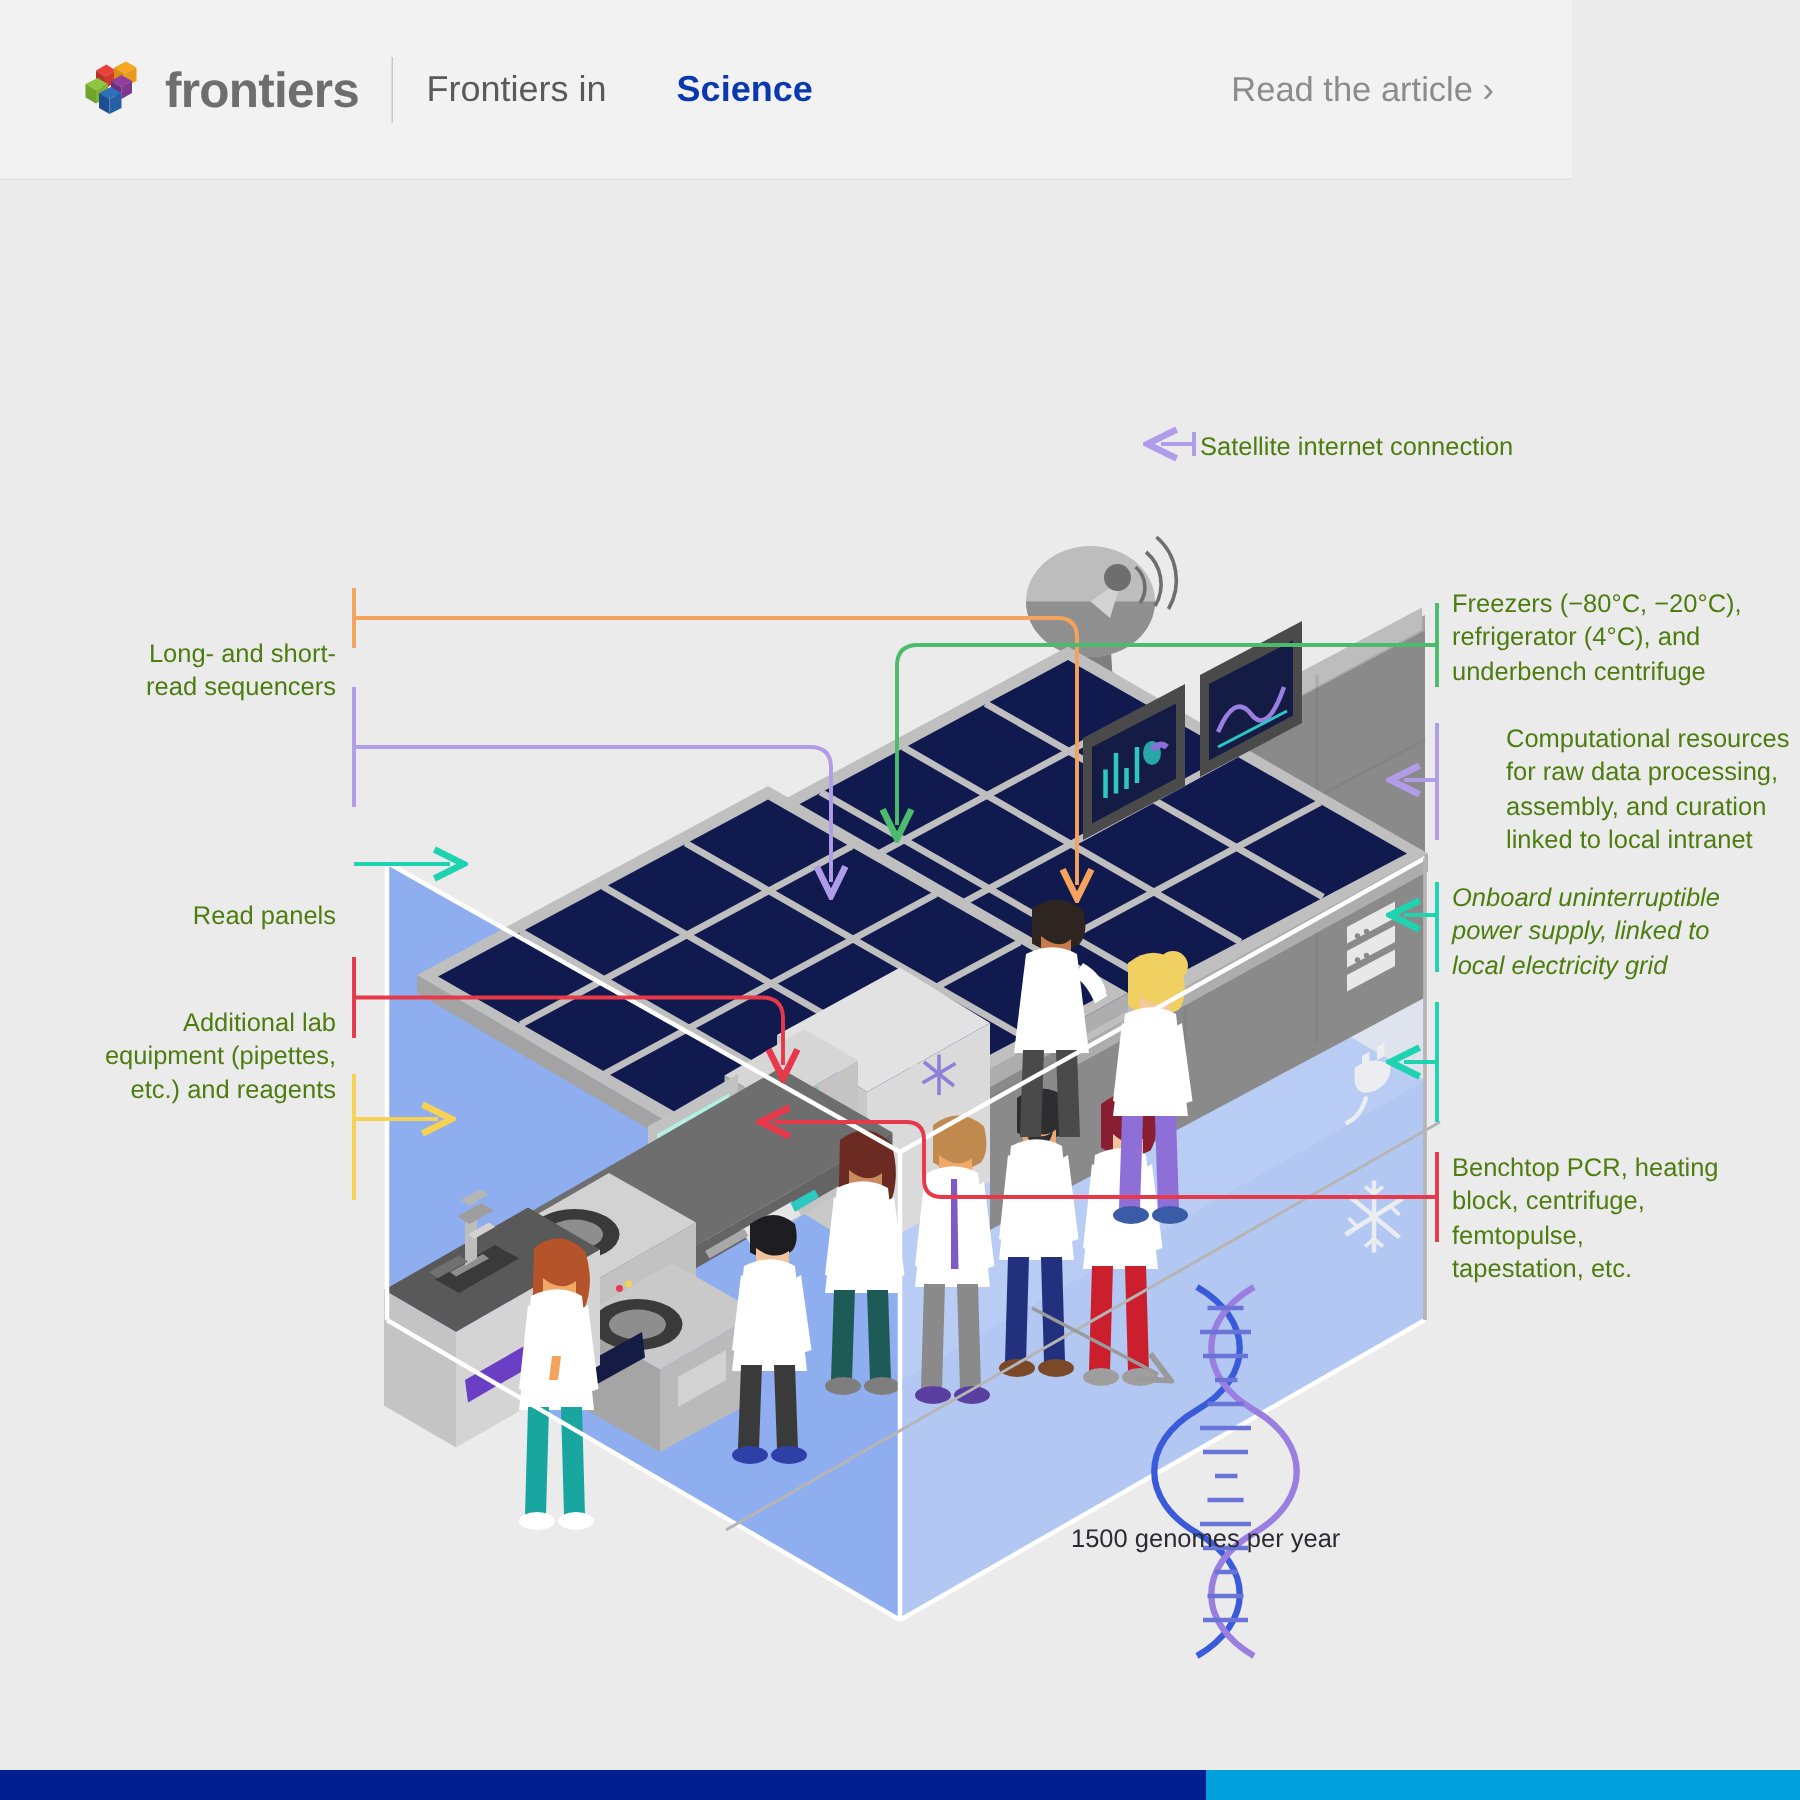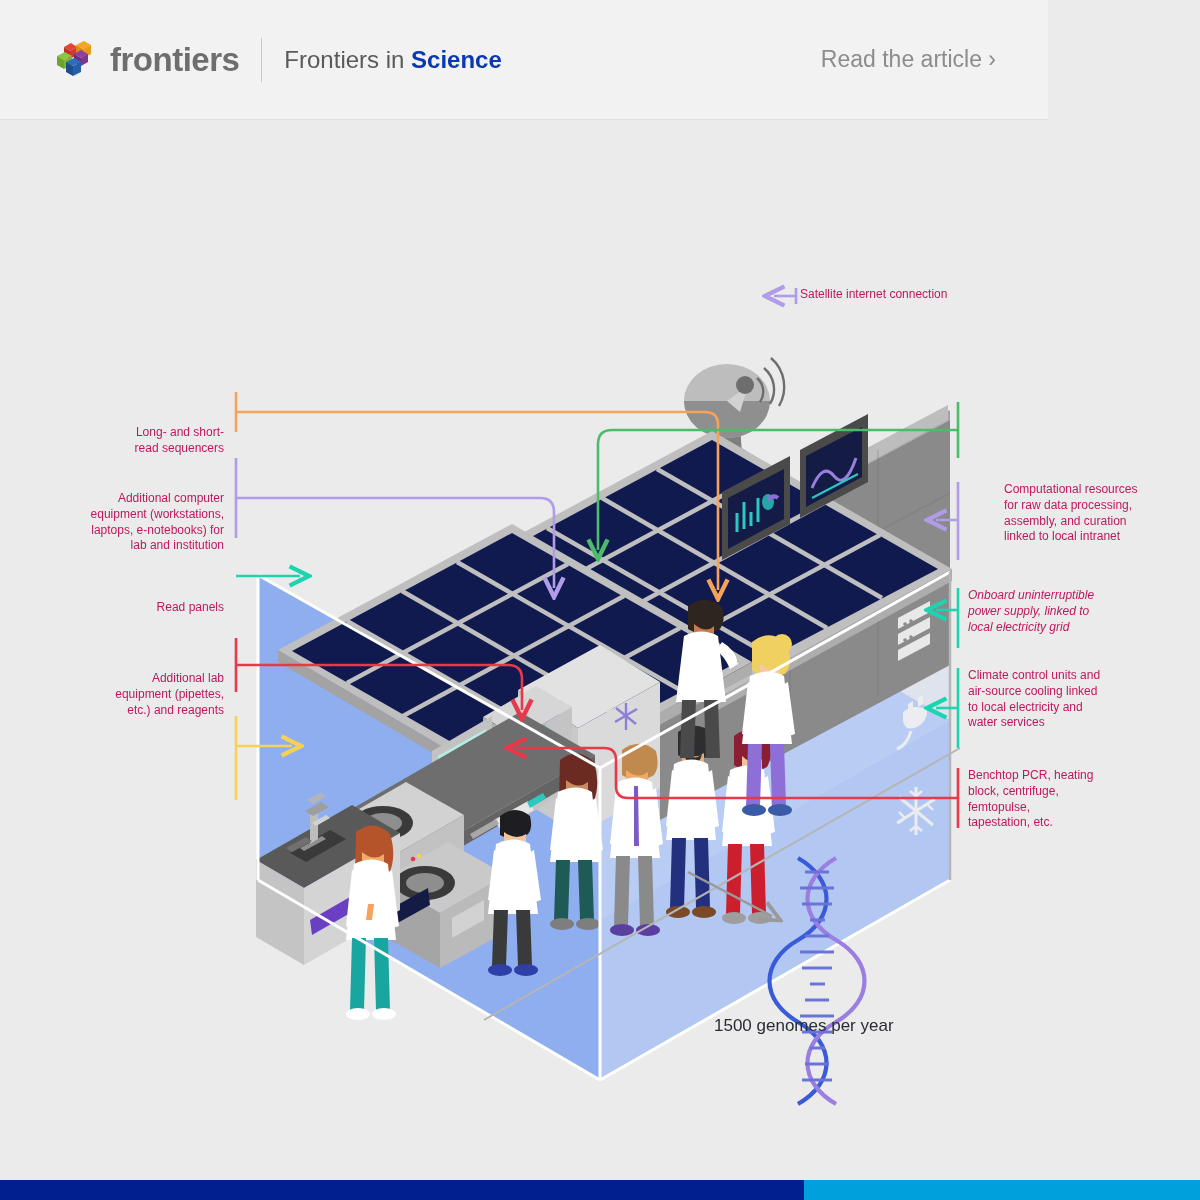--- a/index.html
+++ b/index.html
@@ -17,38 +17,38 @@
     background:#F2F2F2; border-bottom:1px solid #E0E0E0;
     display:flex; align-items:center; padding:0 52px;
   }
   .brand { display:flex; align-items:center; gap:14px; }
   .logo-mark { width:44px; height:44px; position:relative; flex:none; }
   .wordmark {
     font-size:33px; font-weight:bold; color:#6E6E6E; letter-spacing:-0.5px;
   }
   .divider-v { width:1px; height:44px; background:#C8C8C8; margin:0 22px; }
   .pub-title { font-size:24px; color:#5A5A5A; }
-  .pub-title .accent { color:#0A38B0; font-weight:600; }
+  .pub-title .accent { color:#0A38B0; font-weight:600;margin-left:40px; }
   .read-link {
     margin-left:auto; font-size:23px; color:#8C8C8C;
     text-decoration:none; cursor:pointer; white-space:nowrap;
   }
 
   
   .canvas {
     position:absolute; left:0; top:120px; width:1200px; height:1060px;
     background:#EBEBEB;
   }
   .scene { position:absolute; inset:0; }
   .scene svg { position:absolute; left:0; top:0; }
 
   
   .lbl {
-    position:absolute; font-size:12px; line-height:1.32;
-    color:#be185d; white-space:pre-line;
+    position:absolute; font-size:17px; line-height:1.32;
+    color:#4d7c0f; white-space:pre-line;
   }
   .lbl.r { text-align:right;margin-top:33px; }
   .lbl.l { text-align:left; }
 
   .caption {
     position:absolute; font-size:17px; color:#2B2B33;
     white-space:nowrap;
   }
 
   
@@ -527,46 +527,41 @@
 
       <g>
         <line x1="796" y1="176" x2="774" y2="176" stroke="#B09CE8" stroke-width="2.6" marker-end="url(#ar-purple)"></line>
         <line x1="796" y1="168" x2="796" y2="184" stroke="#B09CE8" stroke-width="2.6"></line>
       </g>
     </svg>
 
     <div class="lbl r" style="right:976px; top:272px; width:200px;">Long- and short-
 read sequencers</div>
 
-    <div class="lbl r" style="right:976px; top:338px; width:214px;">Additional computer
-equipment (workstations,
-laptops, e-notebooks) for
-lab and institution</div>
 
     <div class="lbl r" style="right:976px; top:447px; width:200px;">Read panels</div>
 
     <div class="lbl r" style="right:976px; top:518px; width:200px;">Additional lab
 equipment (pipettes,
 etc.) and reagents</div>
 
 
+    <div class="lbl l" style="left:968px; top:272px; width:226px;">Freezers (−80°C, −20°C),
+refrigerator (4°C), and
+underbench centrifuge</div>
 
     <div class="lbl l" style="left:968px; top:362px; width:226px;margin-left:36px;">Computational resources
 for raw data processing,
 assembly, and curation
 linked to local intranet</div>
 
     <div class="lbl l" style="left:968px; top:468px; width:226px;font-style:italic;">Onboard uninterruptible
 power supply, linked to
 local electricity grid</div>
 
-    <div class="lbl l" style="left:968px; top:548px; width:226px;">Climate control units and
-air-source cooling linked
-to local electricity and
-water services</div>
 
     <div class="lbl l" style="left:968px; top:648px; width:226px;">Benchtop PCR, heating
 block, centrifuge,
 femtopulse,
 tapestation, etc.</div>
 
     <div class="lbl l" style="left:800px; top:167px; width:230px;">Satellite internet connection</div>
 
     <div class="caption" style="left:714px; top:896px;">1500 genomes per year</div>
   </div>

